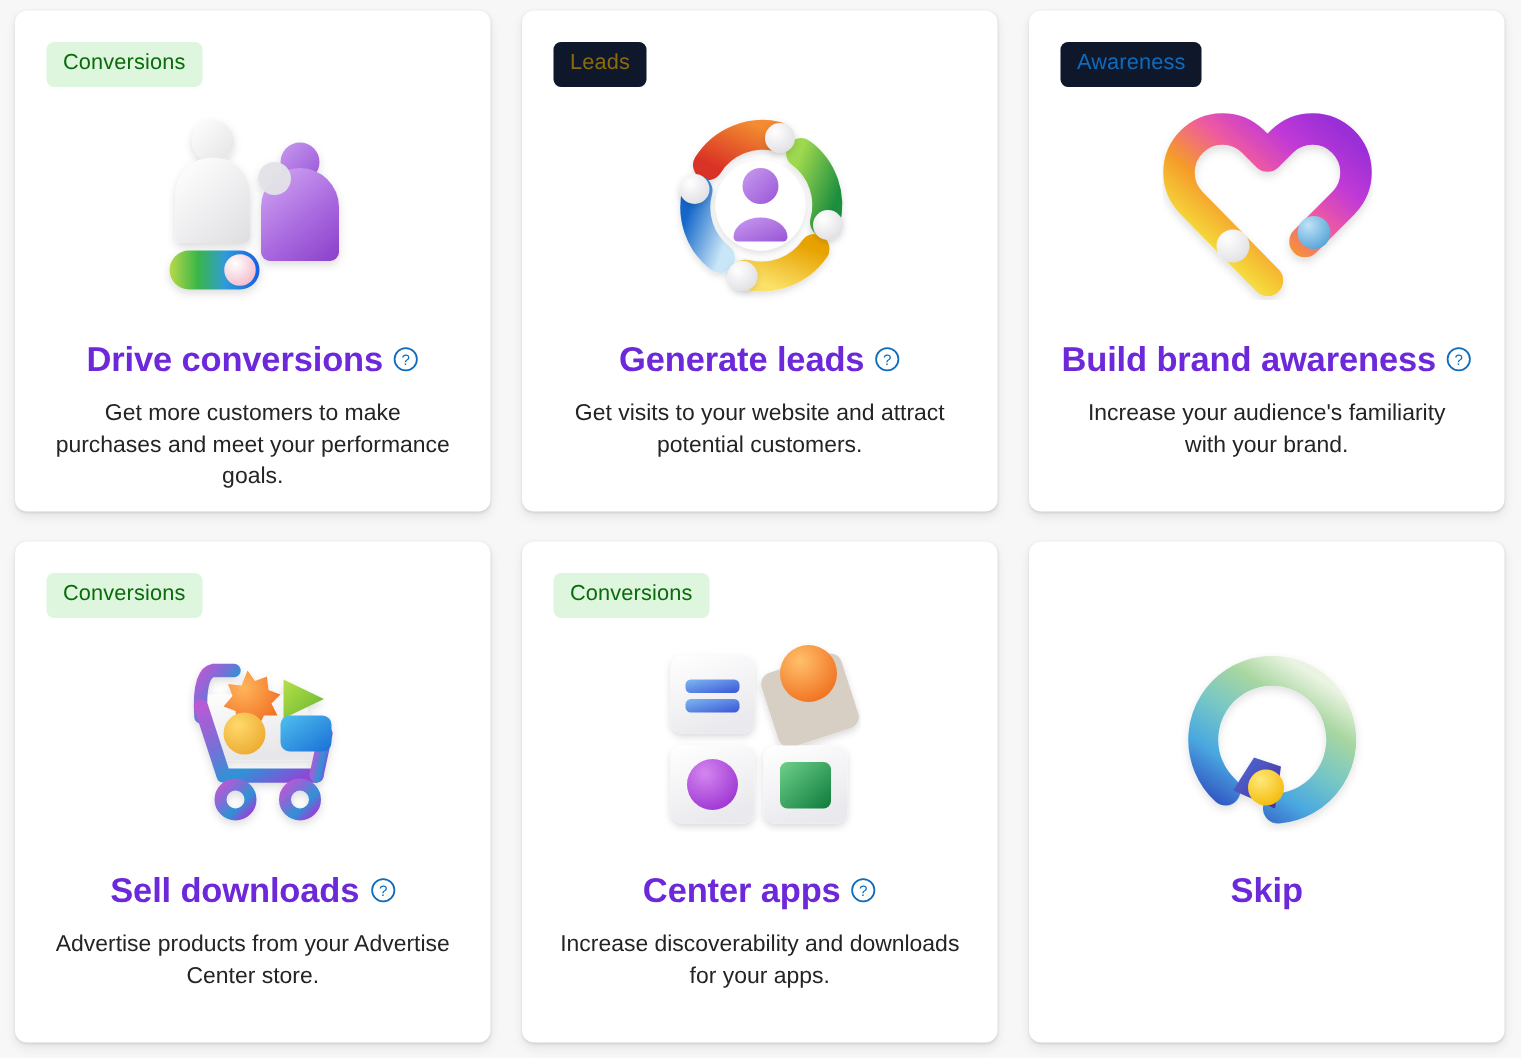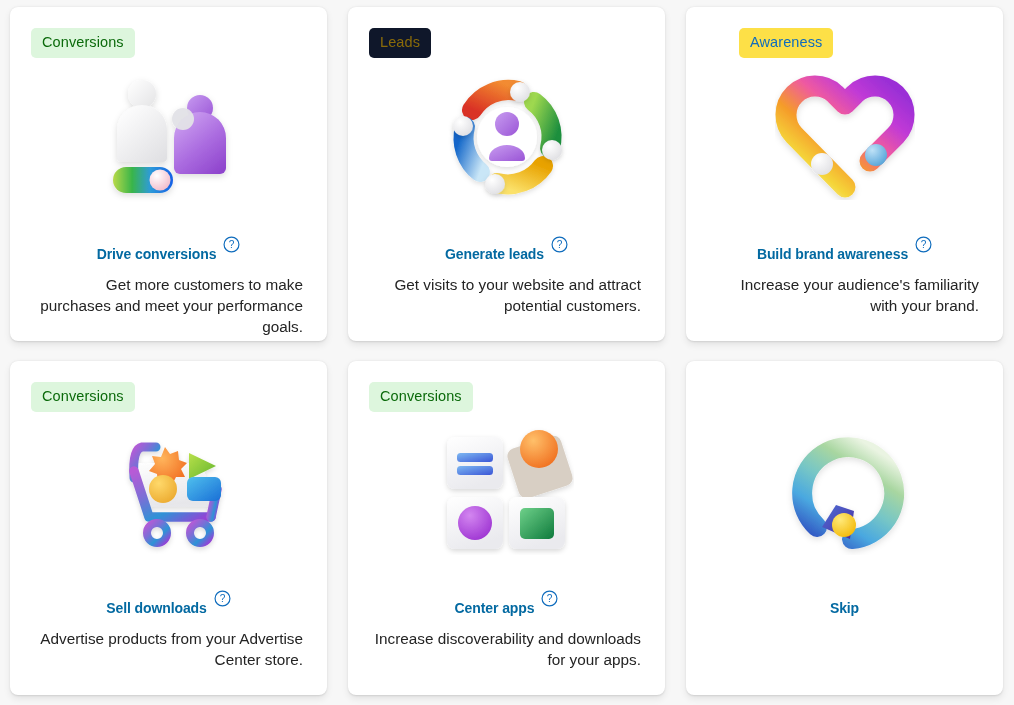--- a/index.html
+++ b/index.html
@@ -46,21 +46,21 @@
   .badge {
     display: inline-block;
     font-size: 14.5px;
     line-height: 1;
     padding: 7px 11px 8px 11px;
     border-radius: 5px;
     letter-spacing: 0.1px;
   }
   .badge.conversions { background: #ddf6dd; color: #0b6a0b; }
   .badge.leads       { background: #0f172a; color: #8a6b09; }
-  .badge.awareness   { background: #fde047; color: #0f6cbd; margin-left: 32px; }
+  .badge.awareness   { background: #0f172a; color: #0f6cbd; }
   .badge.none        { background: transparent; color: transparent; }
 
   
   .illo-wrap {
     width: 100%;
     height: 150px;
     display: flex;
     align-items: center;
     justify-content: center;
   }
@@ -69,41 +69,40 @@
   
   .title-row {
     display: flex;
     align-items: center;
     justify-content: center;
     gap: 7px;
     margin-top: 14px;
     padding: 0 14px;
   }
   .title {
-    font-size: 14px;
+    font-size: 23px;
     font-weight: bold;
-    color: #0369a1;
+    color: #6d28d9;
     letter-spacing: -0.1px;
     white-space: nowrap;
-    margin-top: 20px;
   }
   .help-icon {
     width: 17px;
     height: 17px;
     flex: none;
     display: block;
   }
 
   .desc {
     margin-top: 12px;
     padding: 0 24px;
     font-size: 15.3px;
     line-height: 1.38;
     color: #242424;
-    text-align: right;
+    text-align: center;
   }
 </style>
 </head>
 <body>
 
 <div id="grid">
 
   <div class="card">
     <div class="badge-row">
       <span class="badge conversions">Conversions</span>

